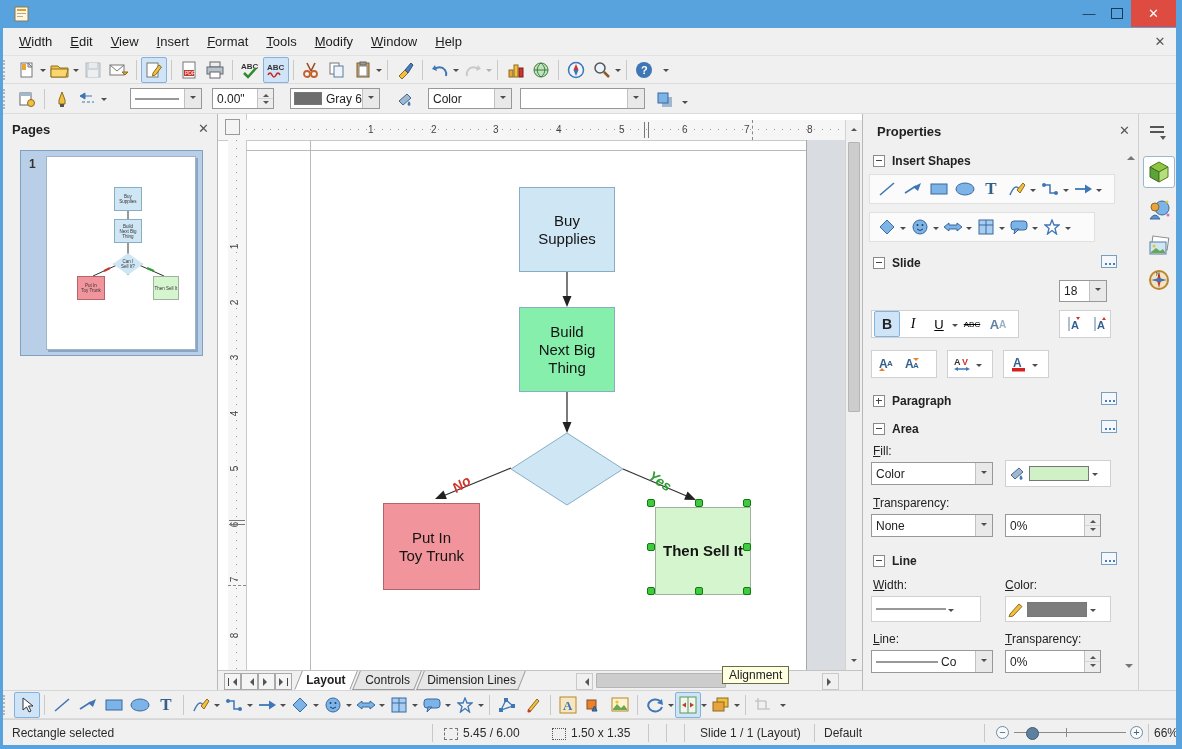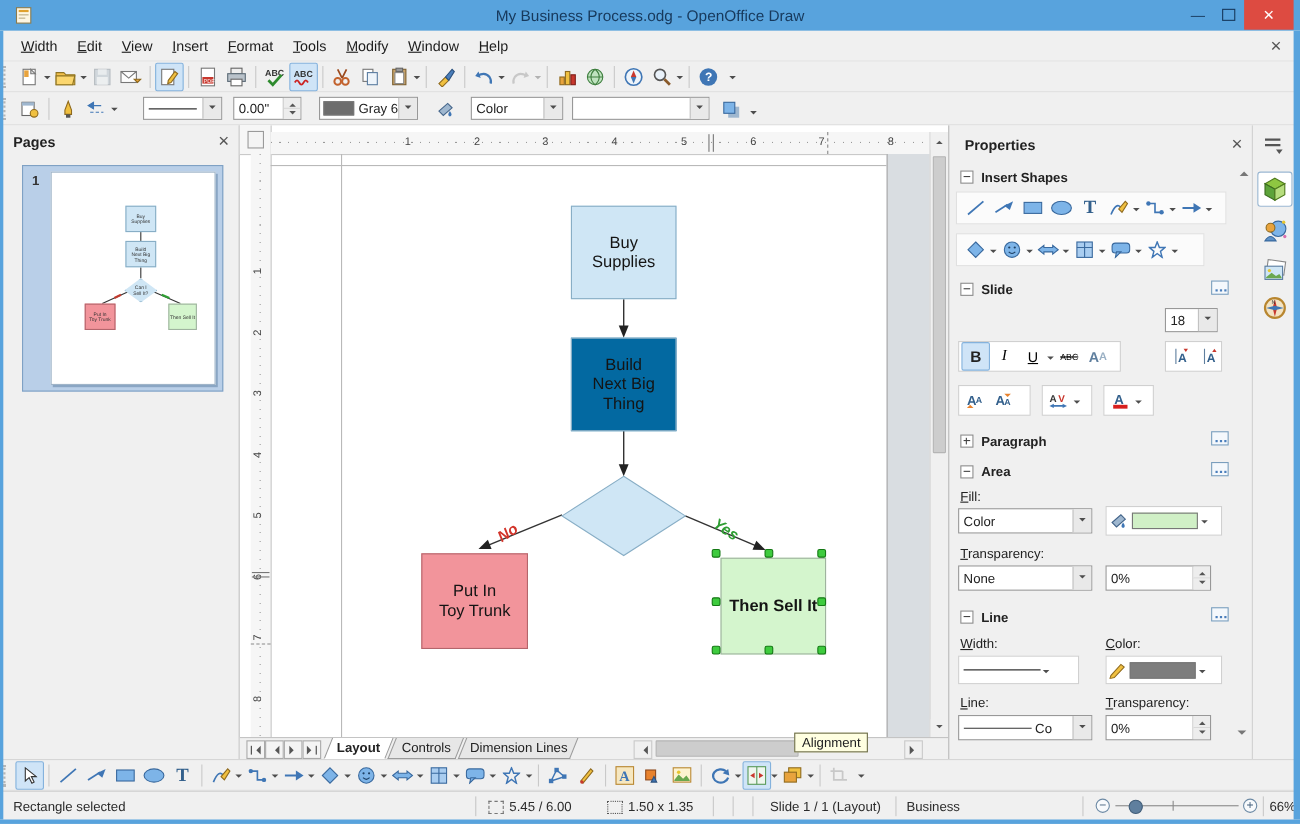--- a/index.html
+++ b/index.html
@@ -94,21 +94,20 @@
 
 <div class="app">
 
   <div class="ab titlebar">
     <svg class="ab" style="left:14px;top:6px" width="16" height="16">
       <rect x="1" y="1" width="13" height="14" fill="#fdf6e3" stroke="#8a7b4e"></rect>
       <rect x="3" y="3" width="9" height="2" fill="#e0a12f"></rect>
       <rect x="3" y="7" width="9" height="1" fill="#b9ad85"></rect>
       <rect x="3" y="10" width="6" height="1" fill="#b9ad85"></rect>
     </svg>
-    <div class="title-text">My Business Process.odg - OpenOffice Draw</div>
     <div class="winbtn" style="left:1076px;width:26px">—</div>
     <div class="winbtn" style="left:1104px;width:26px">
       <span style="display:inline-block;width:10px;height:9px;border:1.5px solid #17395c"></span>
     </div>
     <div class="winbtn closebtn" style="left:1131px;width:45px">✕</div>
   </div>
 
   <div class="ab menubar">
     <span class="menu-item">Width</span>
     <span class="menu-item">Edit</span>
@@ -422,21 +421,21 @@
     <polygon points="321,293 316.5,282 325.5,282" fill="#222"></polygon>
     <line x1="265" y1="328" x2="197" y2="356" stroke="#333" stroke-width="1.3"></line>
     <polygon points="189,359 197.5,350.6 200.9,359" fill="#222"></polygon>
     <line x1="377" y1="329" x2="443" y2="357" stroke="#333" stroke-width="1.3"></line>
     <polygon points="450,360 438.1,359.8 441.6,351.6" fill="#222"></polygon>
     <polygon points="321,293 377,329 321,365 265,329" fill="#cfe6f5" stroke="#88aec6"></polygon>
   </svg>
 
   <div class="node" style="left:519px;top:187px;width:96px;height:85px;background:#cfe6f5;border:1px solid #88aec6">Buy
 Supplies</div>
-  <div class="node" style="left:519px;top:307px;width:96px;height:85px;background:#0369a1;border:1px solid #88aec6">Build
+  <div class="node" style="left:519px;top:307px;width:96px;height:85px;background:#86efac;border:1px solid #88aec6">Build
 Next Big
 Thing</div>
   <div class="node" style="left:383px;top:503px;width:97px;height:87px;background:#f2949b;border:1px solid #b4656c">Put In
 Toy Trunk</div>
   <div class="node" style="left:655px;top:507px;width:96px;height:88px;background:#d4f5cd;border:1px solid #9fb39f;font-weight:bold">Then Sell It</div>
 
   <div class="ab" style="left:452px;top:476px;font-size:14px;font-weight:bold;font-style:italic;color:#d2342a;transform:rotate(-33deg)">No</div>
   <div class="ab" style="left:648px;top:473px;font-size:14px;font-weight:bold;font-style:italic;color:#2f9e33;transform:rotate(34deg)">Yes</div>
 
   <div class="hdl" style="left:647px;top:499px"></div>
@@ -967,21 +966,21 @@
     <div class="ssep" style="left:432px"></div>
     <div class="ab" style="left:444px;top:8px;width:12px;height:10px;border:1px dashed #777"></div>
     <div class="stxt" style="left:463px">5.45 / 6.00</div>
     <div class="ab" style="left:552px;top:8px;width:12px;height:10px;border:1px dotted #555"></div>
     <div class="stxt" style="left:571px">1.50 x 1.35</div>
     <div class="ssep" style="left:648px"></div>
     <div class="ssep" style="left:666px"></div>
     <div class="ssep" style="left:684px"></div>
     <div class="stxt" style="left:700px">Slide 1 / 1 (Layout)</div>
     <div class="ssep" style="left:814px"></div>
-    <div class="stxt" style="left:824px">Business</div>
+    <div class="stxt" style="left:824px">Default</div>
     <div class="ssep" style="left:984px"></div>
     <div class="zbtn" style="left:996px;top:6px">−</div>
     <div class="ab" style="left:1014px;top:12px;width:112px;height:1px;background:#8a8a8a"></div>
     <div class="ab" style="left:1066px;top:8px;width:1px;height:9px;background:#8a8a8a"></div>
     <div class="ab" style="left:1026px;top:7px;width:11px;height:11px;border-radius:50%;background:#5f7f9e;border:1px solid #3f5c78"></div>
     <div class="zbtn" style="left:1130px;top:6px">+</div>
     <div class="ssep" style="left:1148px"></div>
     <div class="stxt" style="left:1154px">66%</div>
   </div>
 

